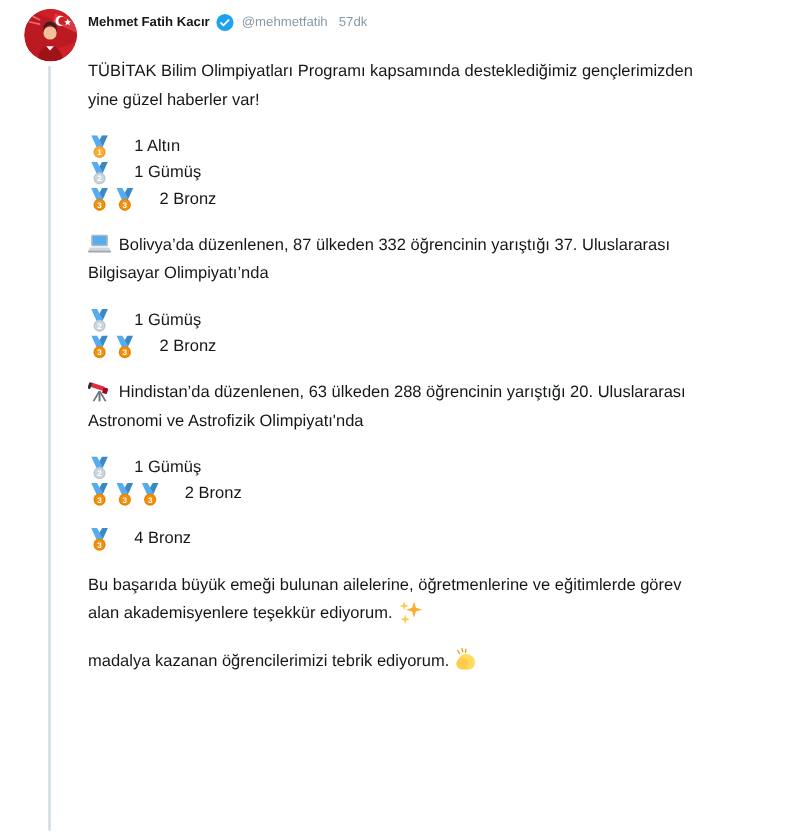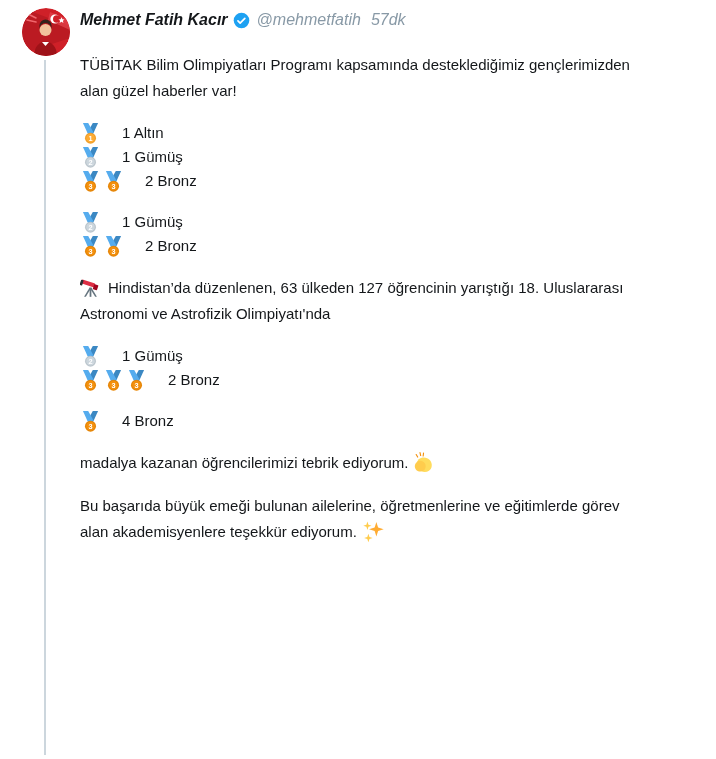--- a/index.html
+++ b/index.html
@@ -2,21 +2,21 @@
 <html lang="tr" style="--brand-blue: #1da1f2; --text: #14171a; --muted: #8899a6; --thread-line: #ccd6dd; --medal-gold: #ffac33; --medal-silver: #ccd6dd; --medal-bronze: #f4900c; --ribbon-light: #55acee; --ribbon-dark: #3b88c3;"><head>
 <meta charset="utf-8">
 <style>
   html,body{margin:0;padding:0;background:#fff;}
   body{font-family:"Liberation Sans",sans-serif;-webkit-font-smoothing:antialiased;}
   .page{position:relative;width:716px;height:759px;background:#fff;overflow:hidden;}
   .thread-line{position:absolute;left:44px;top:60px;height:695px;width:2px;background:var(--thread-line,#ccd6dd);}
   .avatar{position:absolute;left:22px;top:8px;width:48px;height:48px;border-radius:50%;overflow:hidden;cursor:pointer;}
   .avatar svg{display:block;width:48px;height:48px;}
   .content{position:absolute;left:80px;top:10px;width:566px;}
-  .hdr{display:flex;align-items:center;font-size:16px;line-height:20px;white-space:nowrap;font-style:italic;}
+  .hdr{display:flex;align-items:center;font-size:12px;line-height:20px;white-space:nowrap;}
   .name{font-weight:bold;color:var(--text,#14171a);cursor:pointer;}
   .badge{display:inline-flex;margin-left:5px;}
   .badge svg{width:17px;height:17px;display:block;}
   .handle{margin-left:7px;color:var(--muted,#8899a6);cursor:pointer;}
   .time{margin-left:10px;color:var(--muted,#8899a6);cursor:pointer;text-align:center;}
   .body{margin-top:22px;font-size:15px;color:var(--text,#14171a);}
   .para{margin:0 0 17px 0;line-height:26px;}
   .emoji{display:inline-block;width:21px;height:21px;vertical-align:-5px;}
   .emoji svg{display:block;width:21px;height:21px;}
   .emoji.lead{margin-right:7px;}
@@ -64,21 +64,21 @@
         <svg viewBox="0 0 24 24" aria-hidden="true">
           <circle cx="12" cy="12" r="11" fill="#1da1f2"></circle>
           <path d="M7 12.6l3.1 3.1 6.6-6.8" stroke="#ffffff" stroke-width="2.4" fill="none" stroke-linecap="round" stroke-linejoin="round"></path>
         </svg>
       </span>
       <span class="handle">@mehmetfatih</span>
       <span class="time">57dk</span>
     </div>
 
     <div class="body" id="tweet-body">
-        <p class="para"><span>TÜBİTAK Bilim Olimpiyatları Programı kapsamında desteklediğimiz gençlerimizden alan güzel haberler var!</span></p>
+        <p class="para"><span>TÜBİTAK Bilim Olimpiyatları Programı kapsamında desteklediğimiz gençlerimizden yine güzel haberler var!</span></p>
         <div class="medal-group">
           <div class="medal-row">
             <span class="emoji">
               <svg viewBox="0 0 36 36" aria-hidden="true">
                 <path d="M31 0h-9l-9 16 8 6z" fill="#3b88c3"></path>
                 <path d="M5 0h9l9 16-8 6z" fill="#55acee"></path>
                 <circle cx="18" cy="26" r="9.5" fill="#ffac33"></circle>
                 <circle cx="18" cy="26" r="8.2" fill="none" stroke="rgba(0,0,0,0.10)" stroke-width="1.4"></circle>
                 <text x="18" y="30.6" text-anchor="middle" font-size="12.5" font-weight="bold" fill="#ffffff" font-family="Liberation Sans, sans-serif">1</text>
               </svg>
@@ -112,20 +112,26 @@
                 <path d="M31 0h-9l-9 16 8 6z" fill="#3b88c3"></path>
                 <path d="M5 0h9l9 16-8 6z" fill="#55acee"></path>
                 <circle cx="18" cy="26" r="9.5" fill="#f4900c"></circle>
                 <circle cx="18" cy="26" r="8.2" fill="none" stroke="rgba(0,0,0,0.10)" stroke-width="1.4"></circle>
                 <text x="18" y="30.6" text-anchor="middle" font-size="12.5" font-weight="bold" fill="#ffffff" font-family="Liberation Sans, sans-serif">3</text>
               </svg>
             </span>
             <span class="medal-label">2 Bronz</span>
           </div>
         </div>
+        <p class="para"><span class="emoji lead"><svg viewBox="0 0 36 36" aria-hidden="true">
+              <rect x="5" y="4" width="26" height="18" rx="2" fill="#aab8c2"></rect>
+              <rect x="7.5" y="6.5" width="21" height="13" fill="#55acee"></rect>
+              <path d="M3 24h30l3 6H0z" fill="#ccd6dd"></path>
+              <rect x="0" y="29" width="36" height="2.6" rx="1.3" fill="#9aaab4"></rect>
+            </svg></span><span>Bolivya’da düzenlenen, 87 ülkeden 332 öğrencinin yarıştığı 37. Uluslararası Bilgisayar Olimpiyatı’nda</span></p>
         <div class="medal-group">
           <div class="medal-row">
             <span class="emoji">
               <svg viewBox="0 0 36 36" aria-hidden="true">
                 <path d="M31 0h-9l-9 16 8 6z" fill="#3b88c3"></path>
                 <path d="M5 0h9l9 16-8 6z" fill="#55acee"></path>
                 <circle cx="18" cy="26" r="9.5" fill="#ccd6dd"></circle>
                 <circle cx="18" cy="26" r="8.2" fill="none" stroke="rgba(0,0,0,0.10)" stroke-width="1.4"></circle>
                 <text x="18" y="30.6" text-anchor="middle" font-size="12.5" font-weight="bold" fill="#ffffff" font-family="Liberation Sans, sans-serif">2</text>
               </svg>
@@ -154,21 +160,21 @@
             <span class="medal-label">2 Bronz</span>
           </div>
         </div>
         <p class="para"><span class="emoji lead"><svg viewBox="0 0 36 36" aria-hidden="true">
               <rect x="2" y="7.5" width="24" height="7" rx="2" fill="#dd2e44" transform="rotate(18 14 11)"></rect>
               <rect x="23" y="13" width="7.5" height="9" rx="1" fill="#a0041e" transform="rotate(18 26.5 17.5)"></rect>
               <rect x="0.5" y="5" width="4.5" height="9.5" rx="1" fill="#292f33" transform="rotate(18 2.7 9.7)"></rect>
               <path d="M16.5 18l-9.5 16h3l8.5-14z" fill="#66757f"></path>
               <path d="M19.5 18l9.5 16h-3l-8.5-14z" fill="#66757f"></path>
               <rect x="16.5" y="18" width="3" height="16" fill="#66757f"></rect>
-            </svg></span><span>Hindistan’da düzenlenen, 63 ülkeden 127 öğrencinin yarıştığı 18. Uluslararası Astronomi ve Astrofizik Olimpiyatı'nda</span></p>
+            </svg></span><span>Hindistan’da düzenlenen, 63 ülkeden 288 öğrencinin yarıştığı 20. Uluslararası Astronomi ve Astrofizik Olimpiyatı'nda</span></p>
         <div class="medal-group">
           <div class="medal-row">
             <span class="emoji">
               <svg viewBox="0 0 36 36" aria-hidden="true">
                 <path d="M31 0h-9l-9 16 8 6z" fill="#3b88c3"></path>
                 <path d="M5 0h9l9 16-8 6z" fill="#55acee"></path>
                 <circle cx="18" cy="26" r="9.5" fill="#ccd6dd"></circle>
                 <circle cx="18" cy="26" r="8.2" fill="none" stroke="rgba(0,0,0,0.10)" stroke-width="1.4"></circle>
                 <text x="18" y="30.6" text-anchor="middle" font-size="12.5" font-weight="bold" fill="#ffffff" font-family="Liberation Sans, sans-serif">2</text>
               </svg>
@@ -213,28 +219,28 @@
                 <path d="M31 0h-9l-9 16 8 6z" fill="#3b88c3"></path>
                 <path d="M5 0h9l9 16-8 6z" fill="#55acee"></path>
                 <circle cx="18" cy="26" r="9.5" fill="#f4900c"></circle>
                 <circle cx="18" cy="26" r="8.2" fill="none" stroke="rgba(0,0,0,0.10)" stroke-width="1.4"></circle>
                 <text x="18" y="30.6" text-anchor="middle" font-size="12.5" font-weight="bold" fill="#ffffff" font-family="Liberation Sans, sans-serif">3</text>
               </svg>
             </span>
             <span class="medal-label">4 Bronz</span>
           </div>
         </div>
+        <p class="para"><span>Bu başarıda büyük emeği bulunan ailelerine, öğretmenlerine ve eğitimlerde görev alan akademisyenlere teşekkür ediyorum.</span><span class="emoji trail"><svg viewBox="0 0 36 36" aria-hidden="true">
+              <path d="M22.5 3l2.7 8.8 8.8 2.7-8.8 2.7-2.7 8.8-2.7-8.8-8.8-2.7 8.8-2.7z" fill="#ffac33"></path>
+              <path d="M8.5 2.5l1.6 4.9 4.9 1.6-4.9 1.6-1.6 4.9-1.6-4.9L2 9.1l4.9-1.7z" fill="#ffcc4d"></path>
+              <path d="M10 21.5l1.7 5 5 1.7-5 1.7-1.7 5-1.7-5-5-1.7 5-1.7z" fill="#ffcc4d"></path>
+            </svg></span></p>
         <p class="para"><span>madalya kazanan öğrencilerimizi tebrik ediyorum.</span><span class="emoji trail"><svg viewBox="0 0 36 36" aria-hidden="true">
               <g stroke="#f4900c" stroke-width="1.8" stroke-linecap="round" fill="none">
                 <path d="M5 5.5l2.3 4M11 2.5l1 4.6M16.5 3.2l-0.6 4.6"></path>
               </g>
               <path d="M9 13c5-4 13-3.5 17.5 1.5 4.5 5.5 3.5 13-1.5 16.5-5.5 3.5-13.5 2-17-3.5-3-5-2.5-11 1-14.5z" fill="#ffdc5d"></path>
               <path d="M7 16.5c3.5-2.5 9-1.5 11.5 2.5s1.5 9.5-2.5 12-9.5 1-12-3-0.5-9 3-11.5z" fill="#ffcc4d"></path>
             </svg></span></p>
-        <p class="para"><span>Bu başarıda büyük emeği bulunan ailelerine, öğretmenlerine ve eğitimlerde görev alan akademisyenlere teşekkür ediyorum.</span><span class="emoji trail"><svg viewBox="0 0 36 36" aria-hidden="true">
-              <path d="M22.5 3l2.7 8.8 8.8 2.7-8.8 2.7-2.7 8.8-2.7-8.8-8.8-2.7 8.8-2.7z" fill="#ffac33"></path>
-              <path d="M8.5 2.5l1.6 4.9 4.9 1.6-4.9 1.6-1.6 4.9-1.6-4.9L2 9.1l4.9-1.7z" fill="#ffcc4d"></path>
-              <path d="M10 21.5l1.7 5 5 1.7-5 1.7-1.7 5-1.7-5-5-1.7 5-1.7z" fill="#ffcc4d"></path>
-            </svg></span></p>
       </div>
   </div>
 
 </div>
 
 </body></html>

